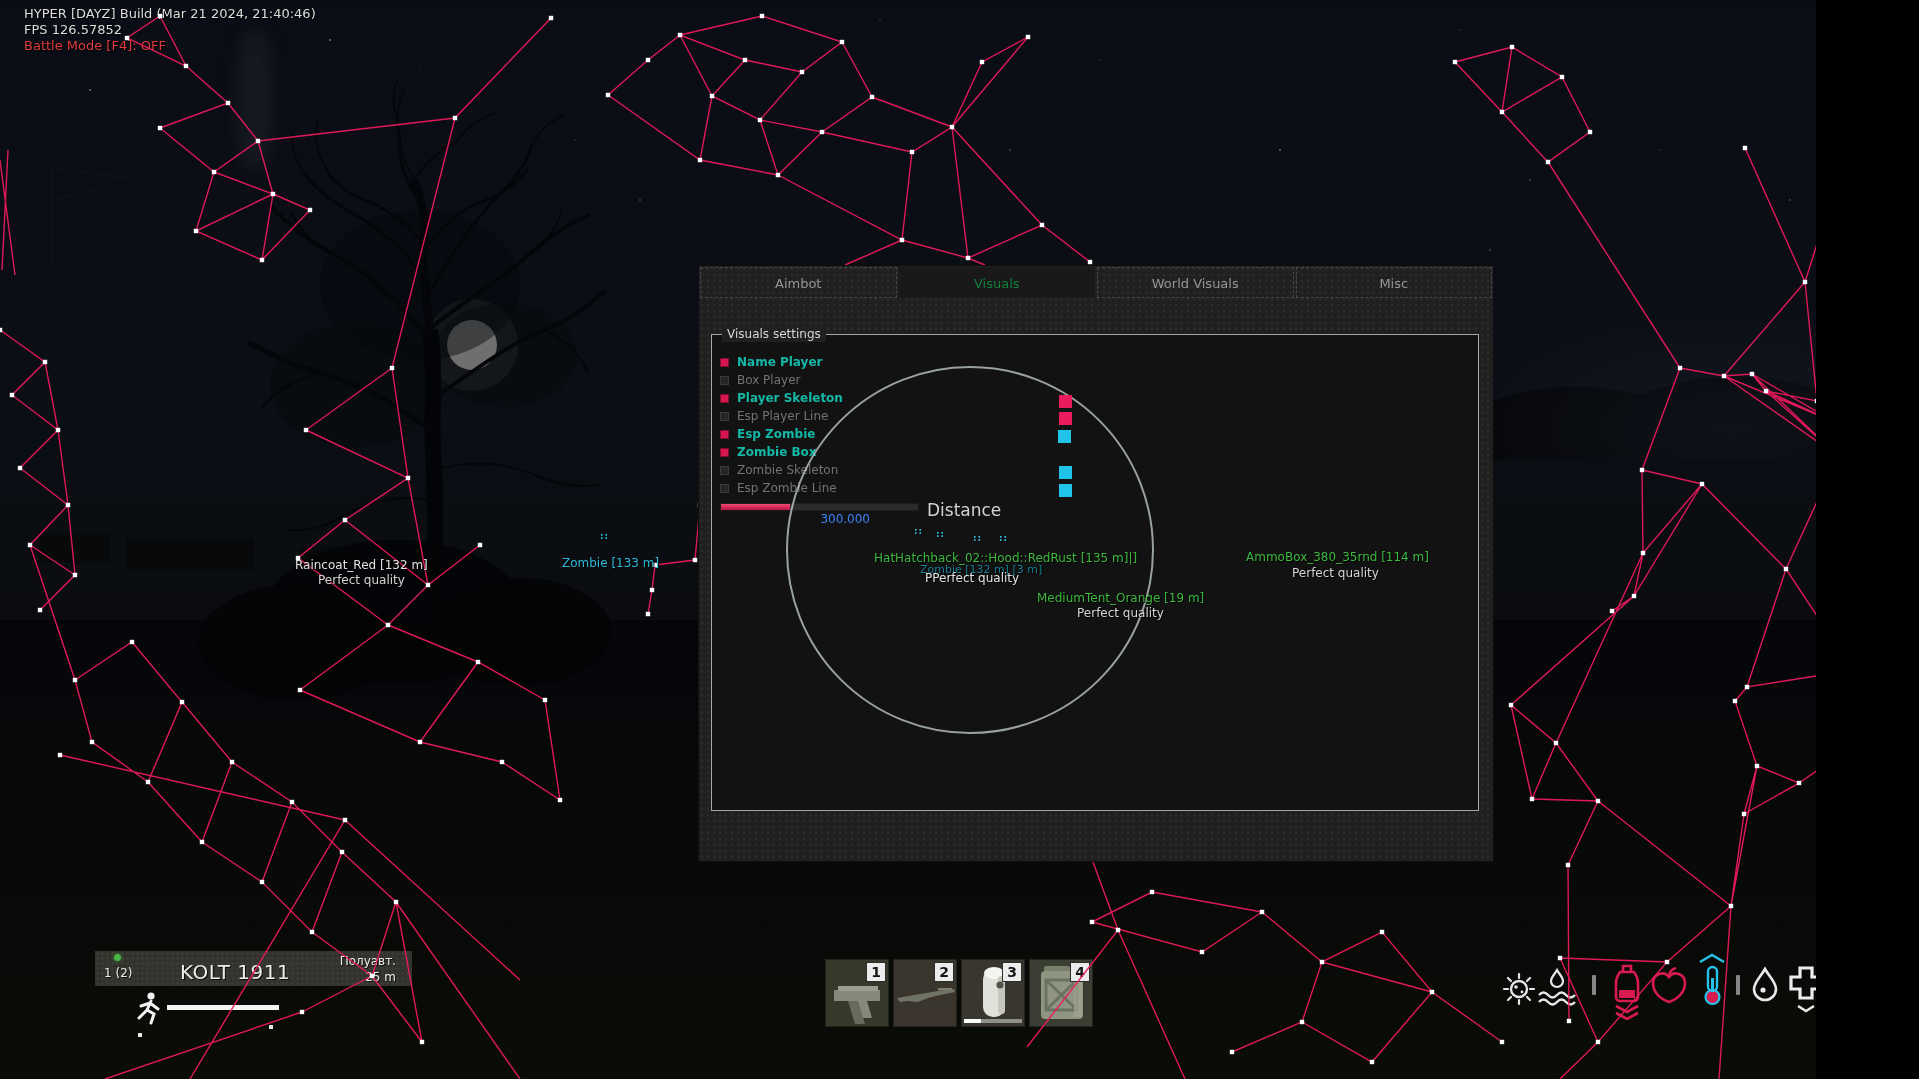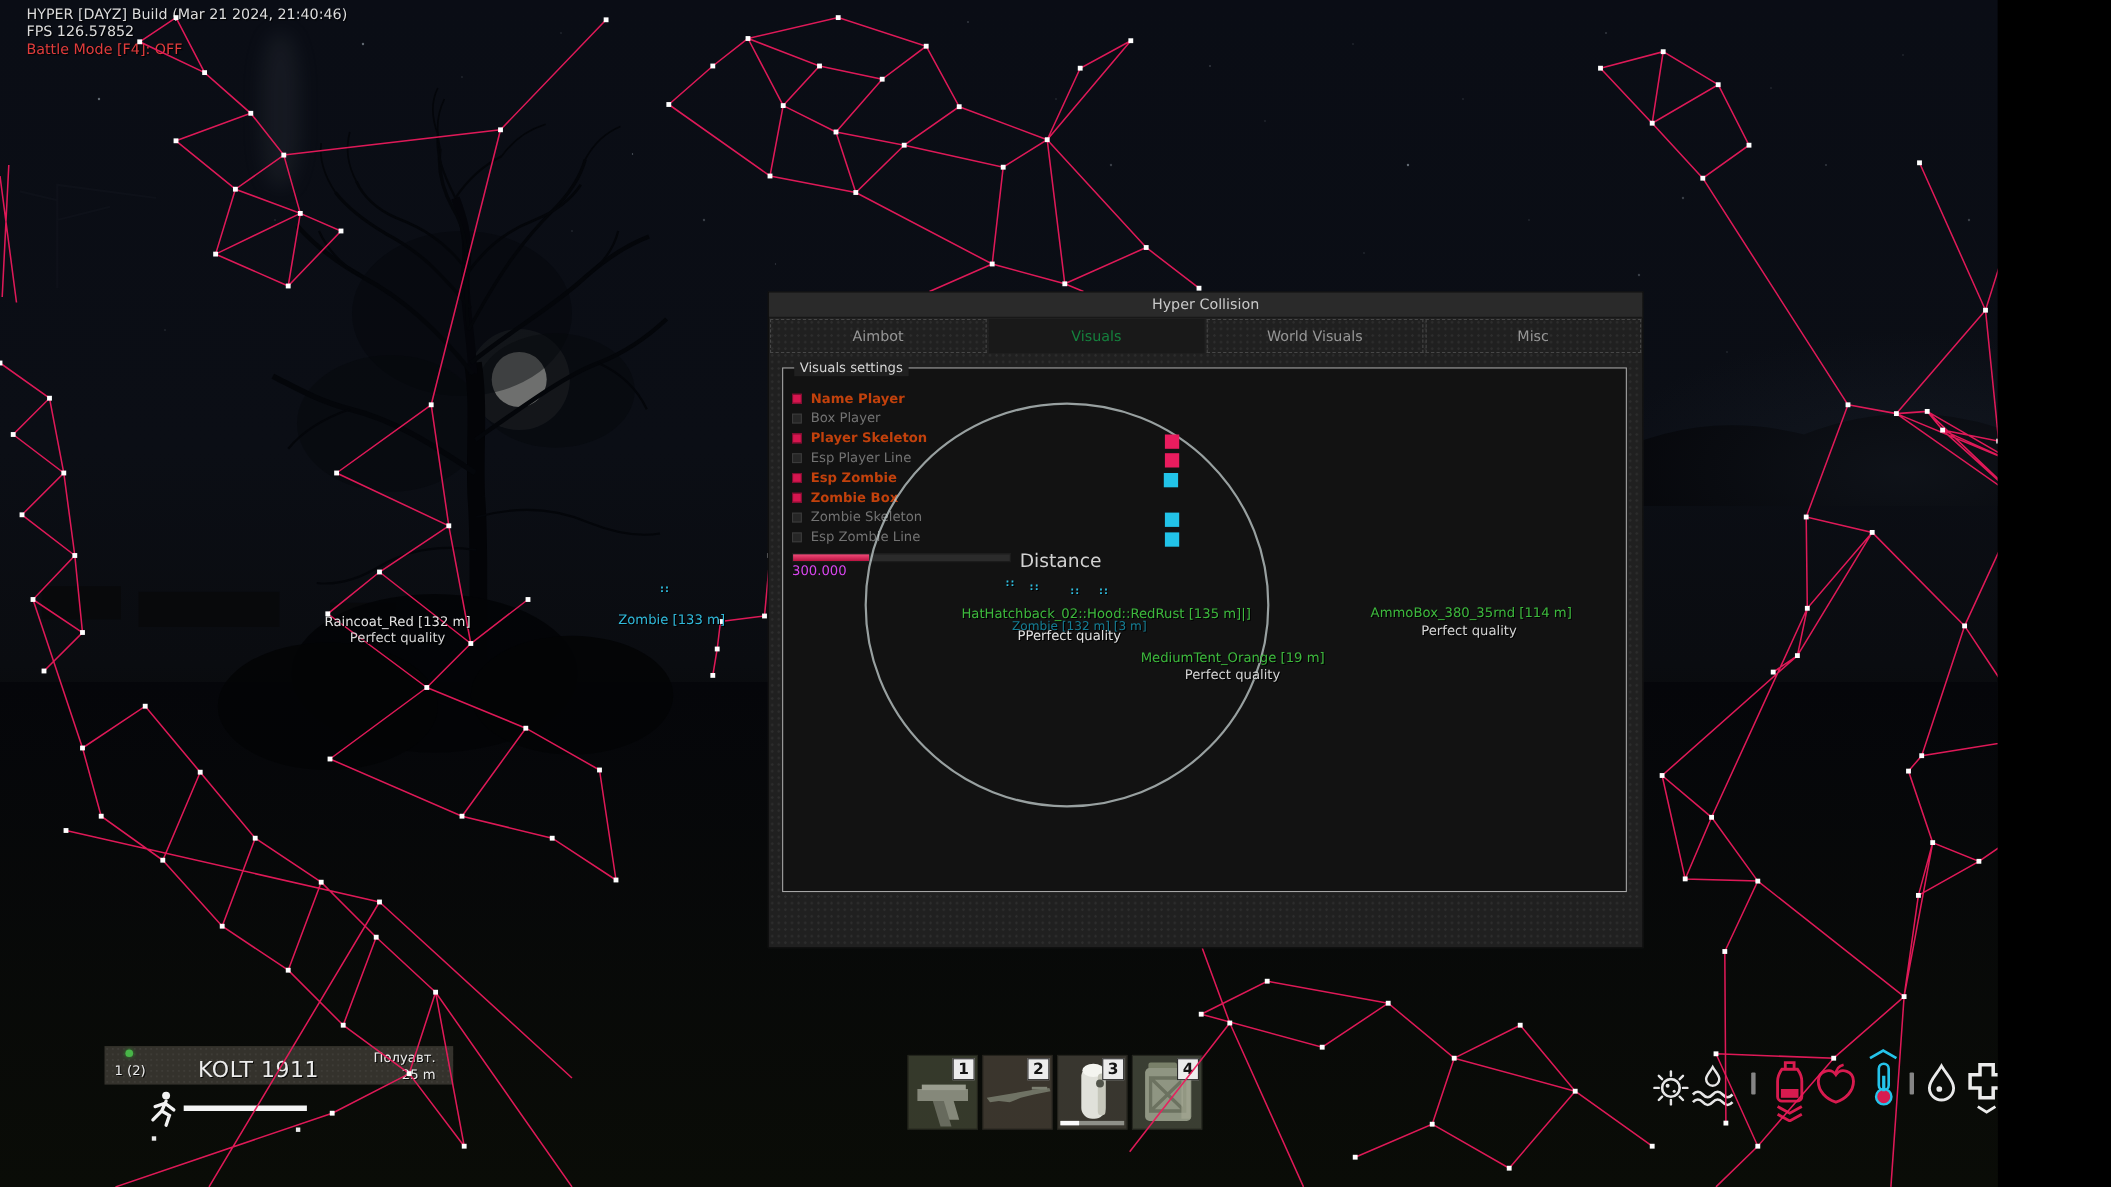--- a/index.html
+++ b/index.html
@@ -75,26 +75,26 @@
     position:absolute;left:12px;right:14px;top:68px;bottom:50px;
     border:1px solid #a6a6a6;background:#121212;
   }
   .groupbox-legend{
     position:absolute;top:-8px;left:10px;padding:0 5px;background:#202020;
     color:#d6d6d6;font-size:12px;line-height:15px;
   }
   .cb-list{position:absolute;left:8px;top:18px;}
   .cb-row{height:18px;display:flex;align-items:center;font-size:12px;color:#737373;}
   .cb-box{width:9px;height:9px;margin-right:8px;background:#262626;border:1px solid #3a3a3a;}
-  .cb-row.checked{color:#c2410c;font-weight:600;}
+  .cb-row.checked{color:#14b8a6;font-weight:600;}
   .cb-row.checked .cb-box{background:#d6164f;border-color:#7e0d30;}
   .slider{position:absolute;left:8px;top:168px;width:199px;height:8px;background:#2b2b2b;border:1px solid #1b1b1b;}
   .slider-fill{height:100%;background:linear-gradient(180deg,#f14a78,#b81240);}
   .slider-label{position:absolute;left:215px;top:165px;font-size:17px;color:#d2d2d2;}
-  .slider-value{position:absolute;left:8px;top:177px;width:150px;text-align:left;font-size:12px;color:#d946ef;}
+  .slider-value{position:absolute;left:8px;top:177px;width:150px;text-align:right;font-size:12px;color:#3b82f6;}
 
   
   .esp-overlay{position:absolute;left:0;top:0;z-index:40;}
   .fov-circle{
     position:absolute;left:786px;top:366px;width:368px;height:368px;border-radius:50%;
     border:2px solid rgba(216,228,228,.68);
   }
   .esp-box{position:absolute;width:13px;height:13px;}
   .esp-label{position:absolute;font-size:12px;white-space:nowrap;text-shadow:1px 1px 0 #000;}
   .esp-green{color:#3db93d;}
@@ -447,21 +447,20 @@
         <rect x="1299.8" y="1019.8" width="4.4" height="4.4"></rect>
         <rect x="1229.8" y="1049.8" width="4.4" height="4.4"></rect>
         <rect x="1369.8" y="1059.8" width="4.4" height="4.4"></rect>
         <rect x="1557.8" y="955.8" width="4.4" height="4.4"></rect>
         <rect x="1664.8" y="959.8" width="4.4" height="4.4"></rect>
         <rect x="1595.8" y="1039.8" width="4.4" height="4.4"></rect>
       </g>
   </svg>
 
   <div class="menu-window">
-    <div class="mw-title">Hyper Collision</div>
     <div class="mw-tabs">
       <div class="mw-tab">Aimbot</div>
       <div class="mw-tab active">Visuals</div>
       <div class="mw-tab">World Visuals</div>
       <div class="mw-tab">Misc</div>
     </div>
     <div class="groupbox">
       <div class="groupbox-legend">Visuals settings</div>
       <div class="cb-list">
         <div class="cb-row checked">

